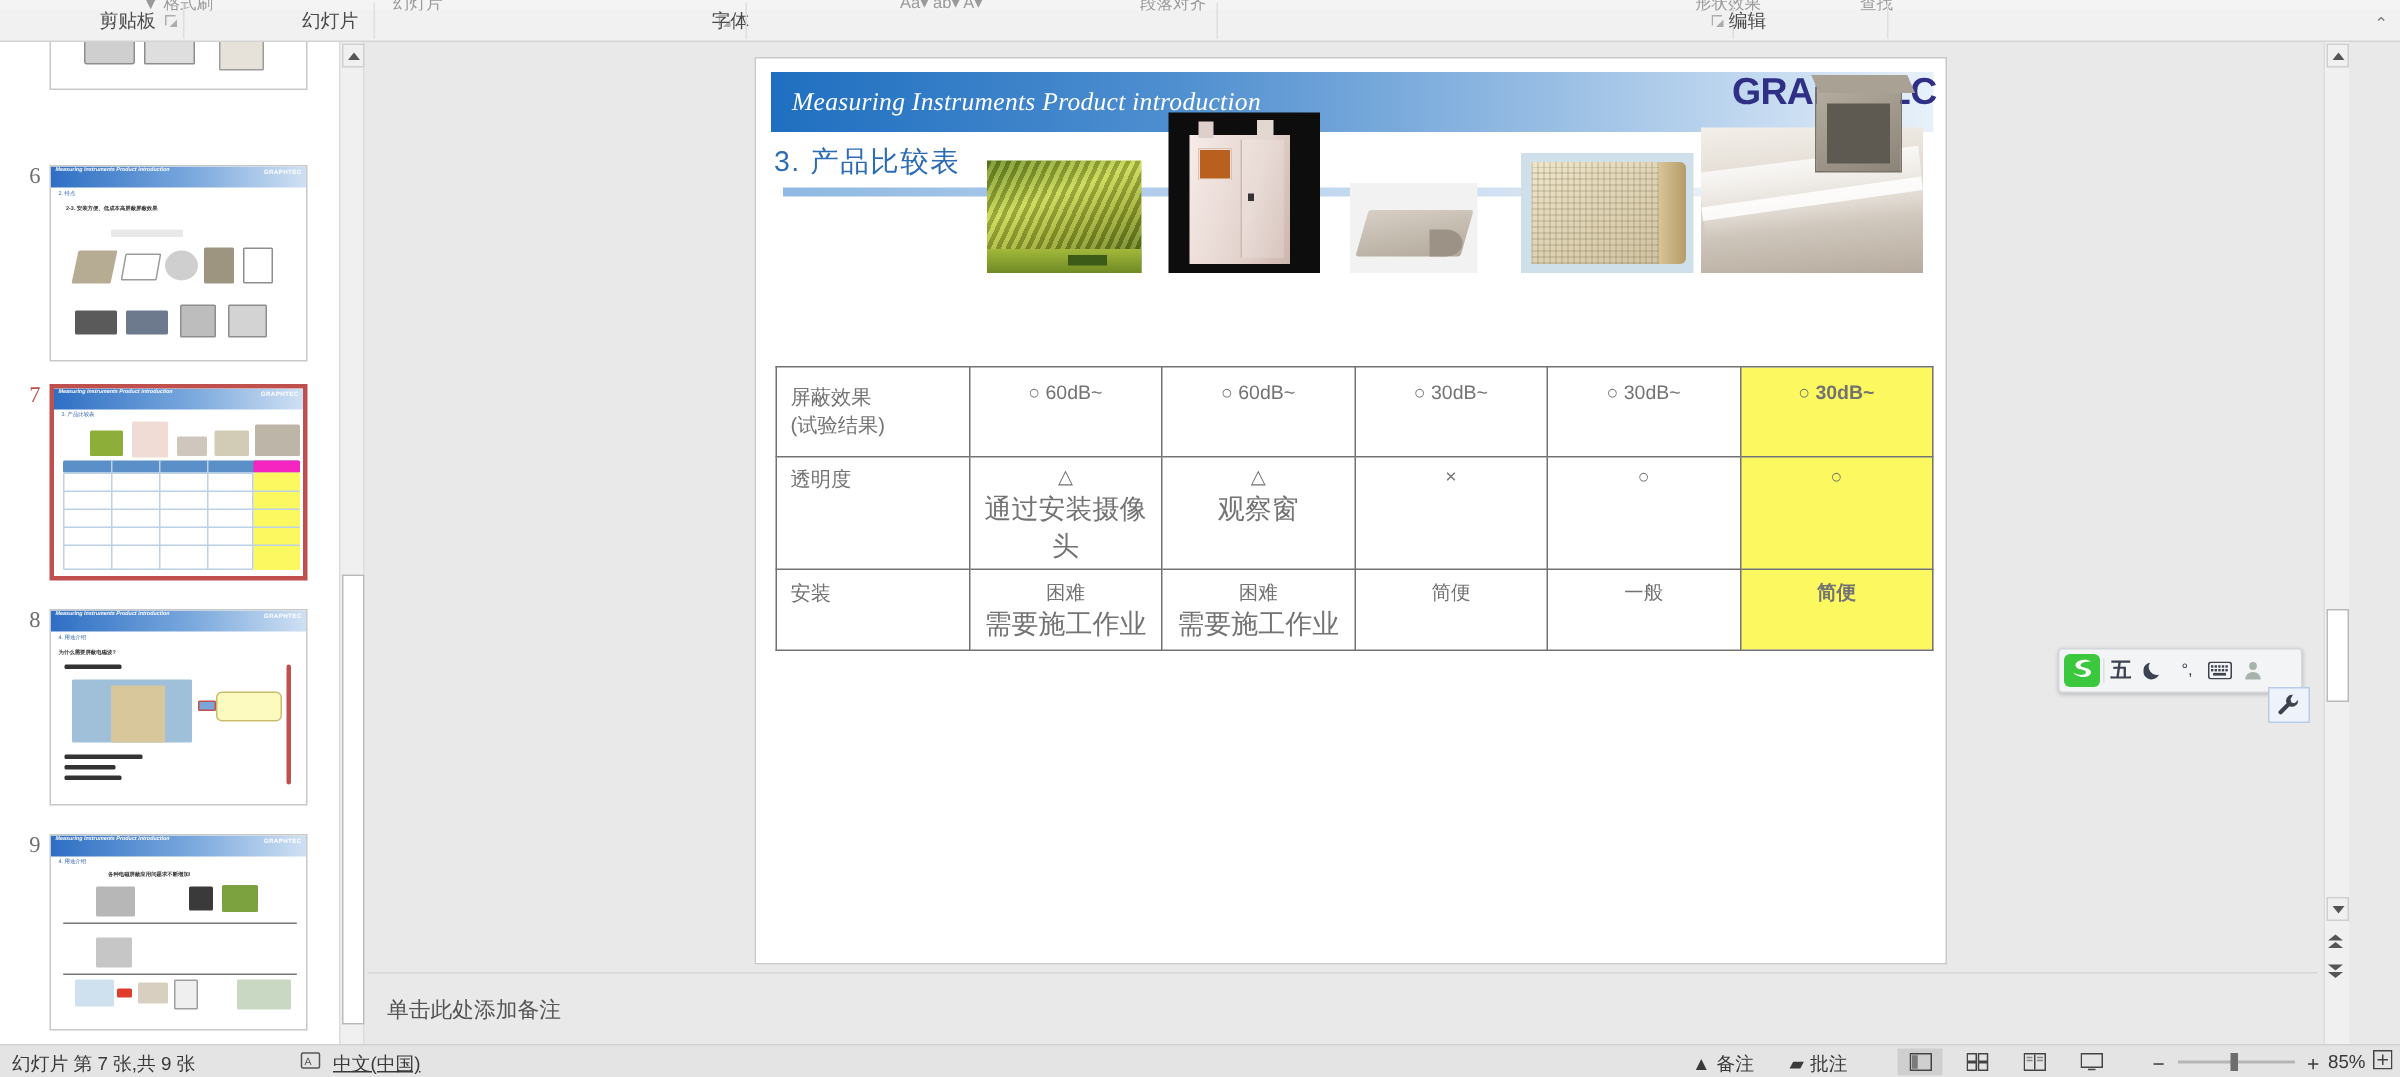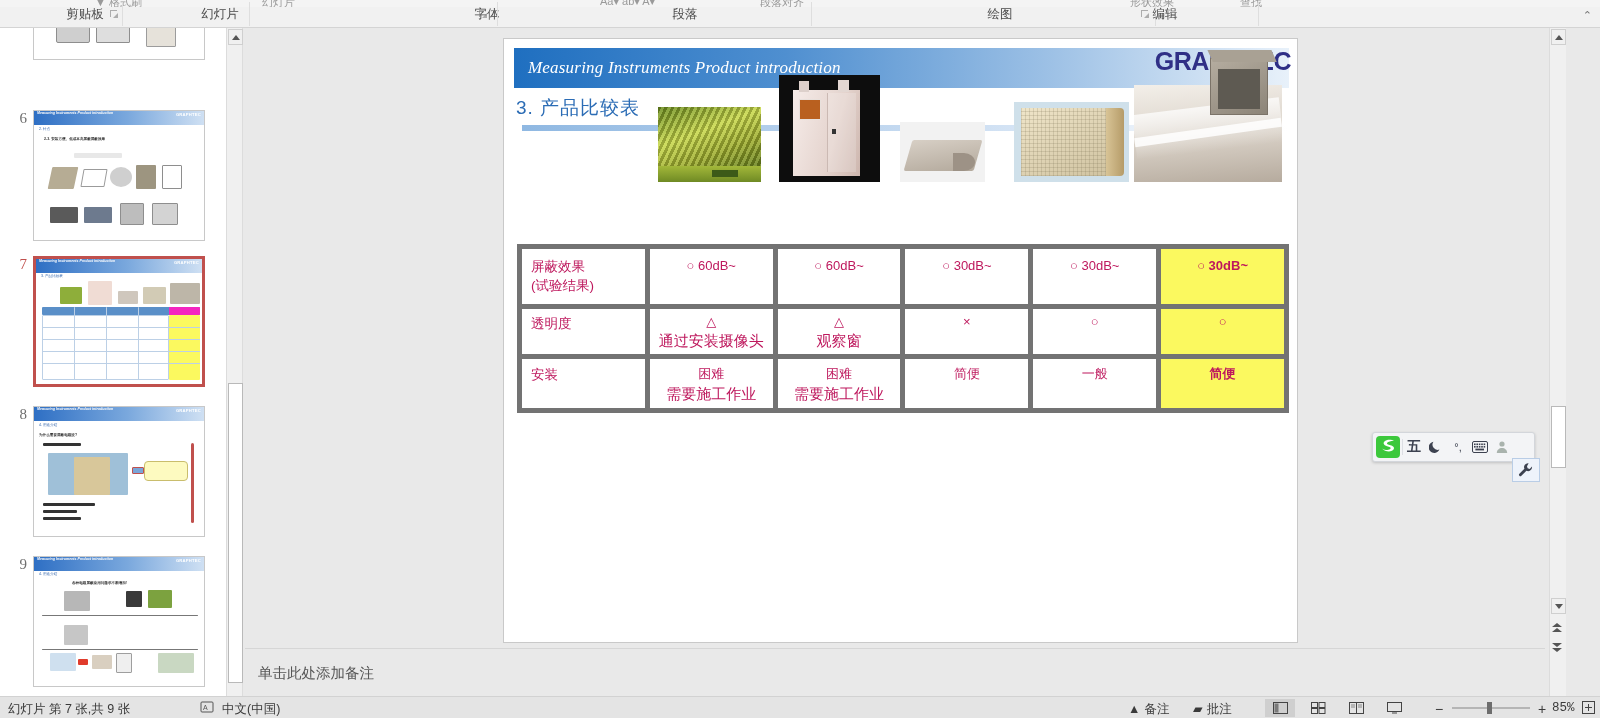--- a/index.html
+++ b/index.html
@@ -51,29 +51,29 @@
   .s-band{position:absolute;left:10px;top:9px;width:775px;height:40px;background:linear-gradient(90deg,#1f6fc0 0%,#4f8fd0 35%,#9fc2e6 70%,#e8f1fa 100%);}
   .s-band .btitle{position:absolute;left:14px;top:10px;font-size:17px;color:#fff;font-style:italic;font-family:"Liberation Serif",serif;letter-spacing:.2px;}
   .s-graphtec{position:absolute;right:6px;top:8px;font-size:25px;font-weight:bold;color:#2f2f86;letter-spacing:-.5px;font-family:"Liberation Sans",sans-serif;}
   .s-h2{position:absolute;left:12px;top:56px;font-size:19px;color:#2b6cb5;letter-spacing:1px;}
   .s-rule{position:absolute;left:18px;top:86px;width:766px;height:6px;background:linear-gradient(90deg,#8fb8e2 0%,#cfe0f3 60%,#ffffff 100%);}
 
   .photo{position:absolute;overflow:hidden;}
 
   
   table.cmp{position:absolute;left:13px;top:205px;width:772px;border-collapse:collapse;table-layout:fixed;}
-  table.cmp td{border:5px solid #737373;font-size:13.5px;color:#be185d;text-align:center;vertical-align:middle;padding:3px 2px;line-height:1.35;}
+  table.cmp td{border:1px solid #737373;font-size:13.5px;color:#737373;text-align:center;vertical-align:middle;padding:3px 2px;line-height:1.35;}
   table.cmp td.rowhead{text-align:left;padding-left:9px;font-size:13.5px;}
   table.cmp tr.hdr td{background:#5a8fc8;color:#fff;font-size:13.5px;height:34px;border:1px solid #7fa4d0;}
   table.cmp tr.hdr td.blank{background:#5a8fc8;}
   table.cmp tr.hdr td.hl{background:#f425c0;color:#fff;font-size:12.5px;}
   td.yel{background:#fbf95f;}
   td.yel b{font-weight:bold;}
   .mark{font-size:13px;}
-  .sub{font-size:15px;display:block;}
+  .sub{font-size:18px;display:block;}
 
   
   .notesplit{position:absolute;left:245px;top:620px;width:1300px;height:3px;background:#e9e9e9;border-top:1px solid #d6d6d6;}
   .notes{position:absolute;left:245px;top:624px;width:1300px;height:44px;background:#e9e9e9;}
   .notes .ph{position:absolute;left:13px;top:12px;font-size:14.5px;color:#555;}
 
   
   .rscroll{position:absolute;left:1549px;top:0;width:17px;height:668px;background:#f0f0f0;border-left:1px solid #dcdcdc;}
   .rextra{position:absolute;left:1549px;width:17px;height:15px;display:flex;align-items:center;justify-content:center;}
   .dbl{position:relative;width:11px;height:10px;}
@@ -136,28 +136,22 @@
       <span class="glabel">字体</span>
     </div>
     <div class="dlg" style="left:479px">
       <svg viewBox="0 0 9 9">
           <path d="M0 0h7v1H1v6H0z" fill="#777"></path>
           <path d="M8 8L3 8 8 3z" fill="#777"></path>
         </svg>
     </div>
     <div class="rsep" style="left:497px"></div>
 
-    <div class="rgroup" style="left:490px;width:390px">
-      <span class="glabel">段落</span>
-    </div>
     <div class="rsep" style="left:811px"></div>
 
-    <div class="rgroup" style="left:805px;width:390px">
-      <span class="glabel">绘图</span>
-    </div>
     <div class="dlg" style="left:1141px">
       <svg viewBox="0 0 9 9">
           <path d="M0 0h7v1H1v6H0z" fill="#777"></path>
           <path d="M8 8L3 8 8 3z" fill="#777"></path>
         </svg>
     </div>
     <div class="rsep" style="left:1155px"></div>
 
     <div class="rgroup" style="left:1080px;width:170px">
       <span class="glabel">编辑</span>
@@ -454,21 +448,21 @@
   </div>
 
   <div class="status">
     <div class="sleft">幻灯片 第 7 张,共 9 张</div>
     <div class="sicon" style="left:200px;">
       <svg width="14" height="14" viewBox="0 0 14 14">
           <rect x="1" y="2" width="12" height="10" rx="1" fill="none" stroke="#555"></rect>
           <text x="3" y="10" font-size="7" fill="#555">A</text>
         </svg>
     </div>
-    <div class="sleft" style="left:222px;">中文(中国)</div>
+    <div class="sleft" style="left:222px;text-decoration:underline;">中文(中国)</div>
 
     <div class="sright" style="left:1128px;">
       <span style="margin-right:4px;">▲</span><span>备注</span>
     </div>
     <div class="sright" style="left:1193px;">
       <span style="margin-right:4px;">▰</span><span>批注</span>
     </div>
 
     <div class="viewbtn active" style="left:1265px;">
       <svg width="15" height="12" viewBox="0 0 15 12">
@@ -495,21 +489,21 @@
       <svg width="15" height="12" viewBox="0 0 15 12">
           <rect x="0.5" y="0.5" width="14" height="9" fill="none" stroke="#444"></rect>
           <path d="M5 11h5" stroke="#444"></path>
         </svg>
     </div>
 
     <div class="sright" style="left:1435px;font-size:14px;">−</div>
     <div class="zoomtrack" style="left:1452px;width:78px;"></div>
     <div class="zoomknob" style="left:1487px;"></div>
     <div class="sright" style="left:1538px;font-size:14px;">+</div>
-    <div class="sright" style="left:1552px;font-family:Liberation Mono, monospace;">85%</div>
+    <div class="sright" style="left:1552px;">85%</div>
     <div class="sicon" style="left:1582px;">
       <svg width="13" height="13" viewBox="0 0 13 13">
           <rect x="0.5" y="0.5" width="12" height="12" fill="none" stroke="#444"></rect>
           <path d="M3 6.5h7M6.5 3v7" stroke="#444"></path>
         </svg>
     </div>
   </div>
 
 </div>
 

